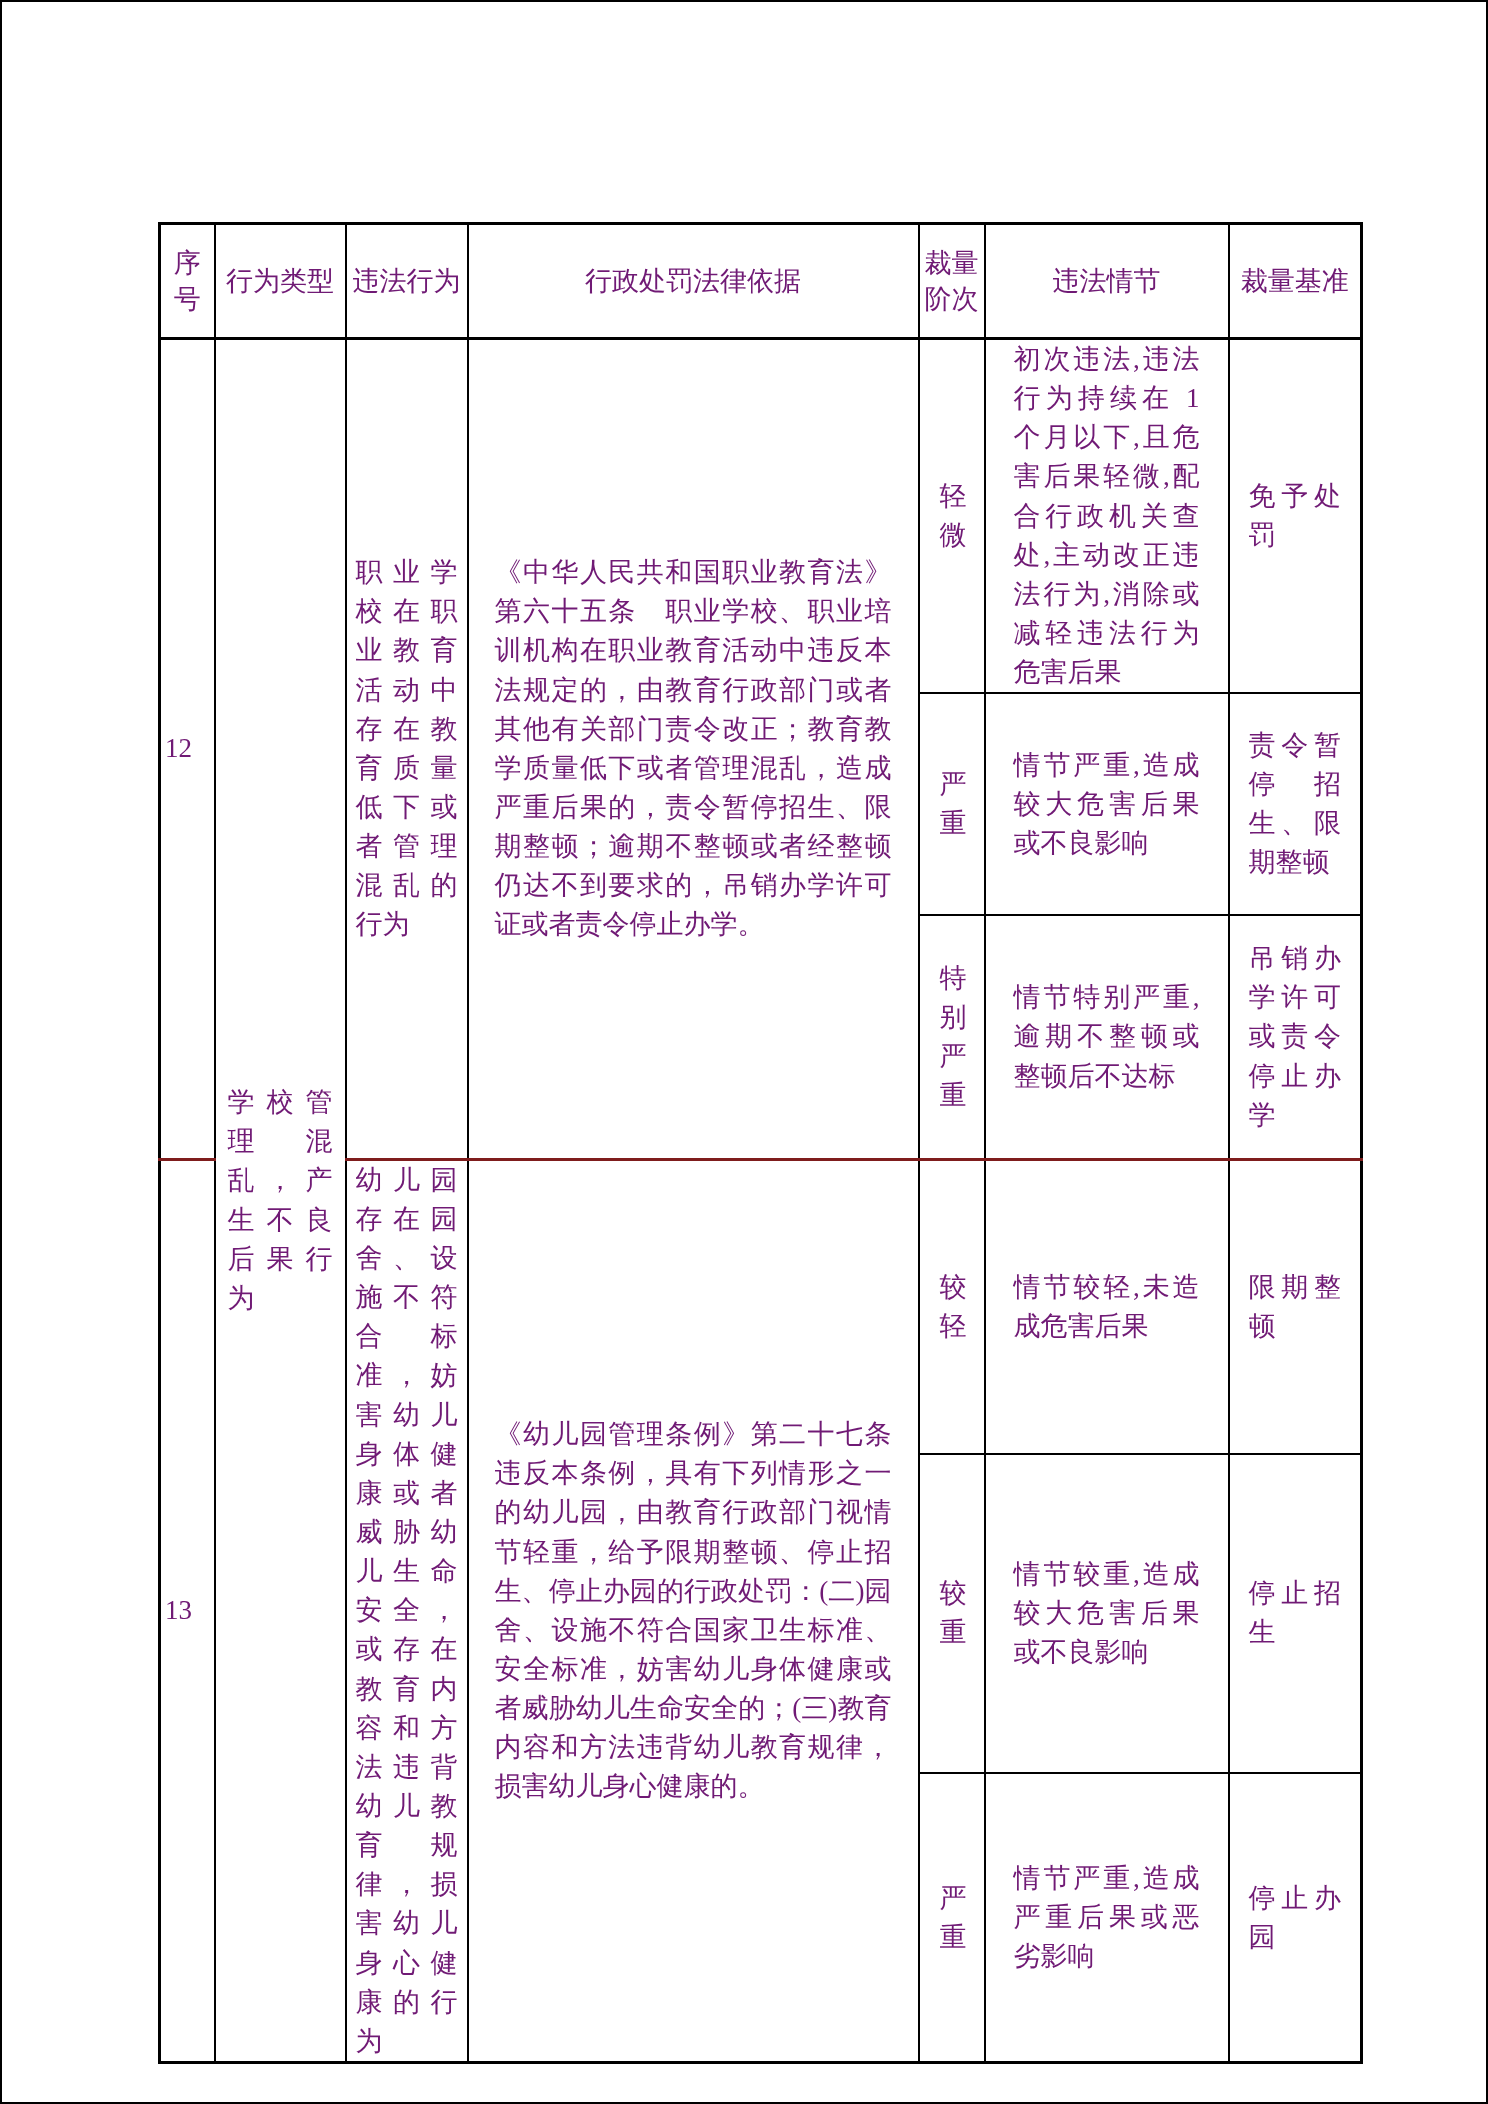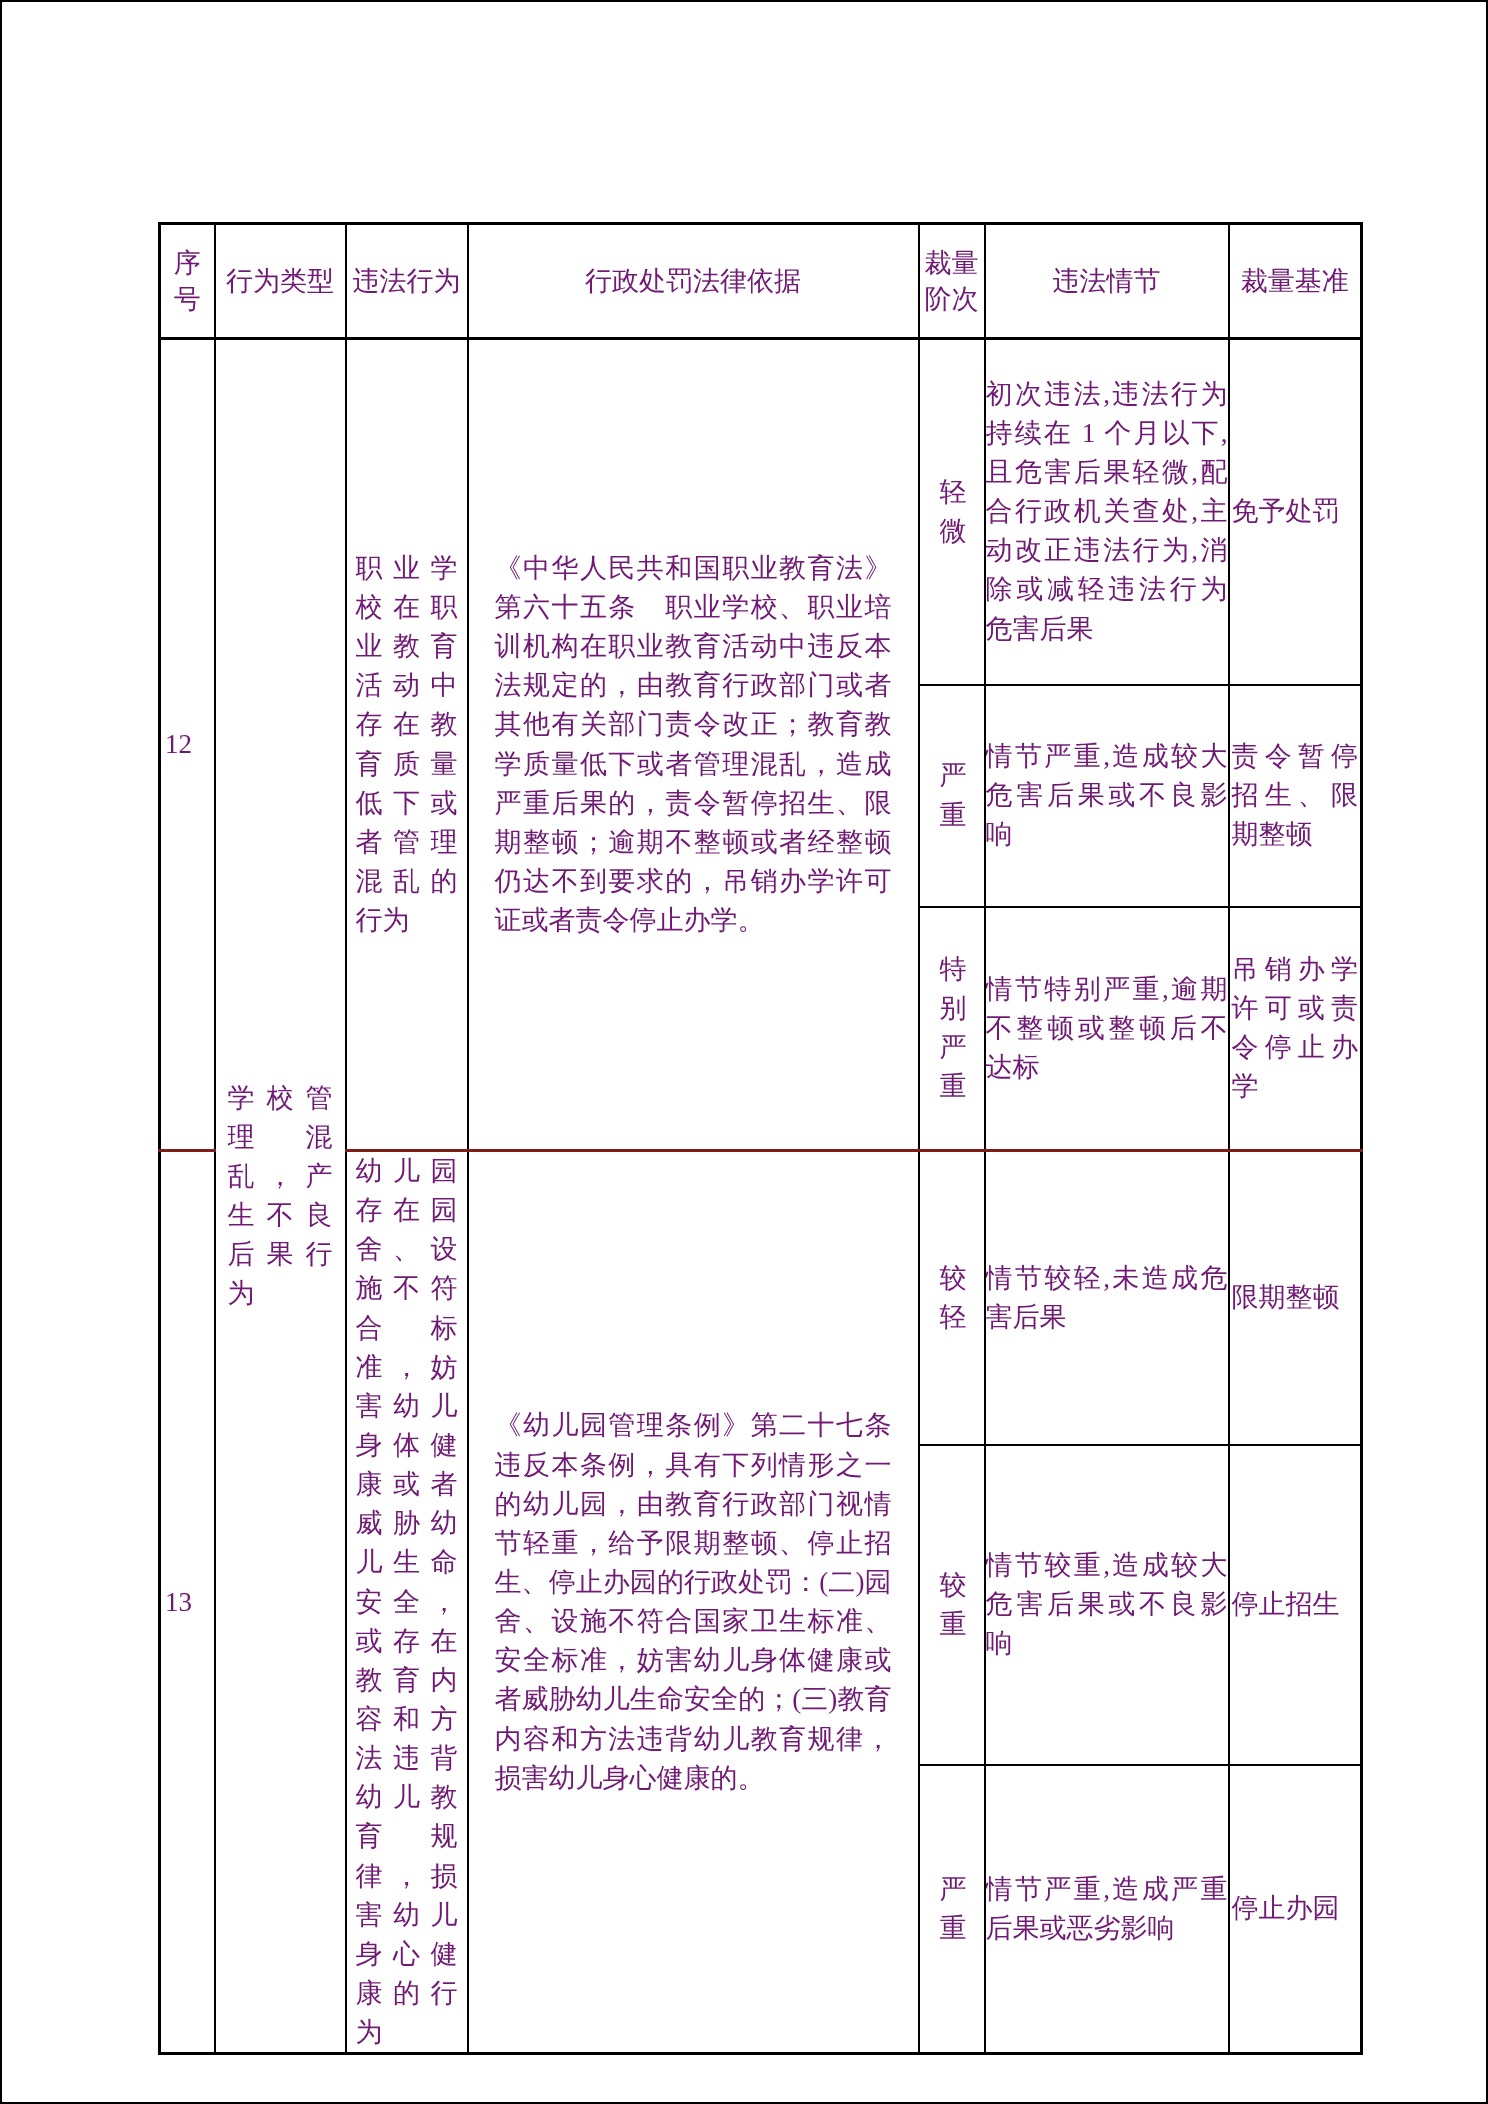--- a/index.html
+++ b/index.html
@@ -75,26 +75,26 @@
     line-height: 1.5;
   }
   td.c-level {
     text-align: center;
     padding: 0 20px;
     line-height: 1.45;
     margin-top: 34px;
   }
   td.c-circ {
     text-align: justify;
-    padding: 0 0;
+    padding: 0 28px;
     line-height: 1.42;
   }
   td.c-std {
     text-align: justify;
-    padding: 0 2px;
+    padding: 0 19px;
     line-height: 1.5;
   }
 </style>
 </head>
 <body>
 
 <div class="page">
   <div class="page-frame"></div>
 
   <table class="disc">

